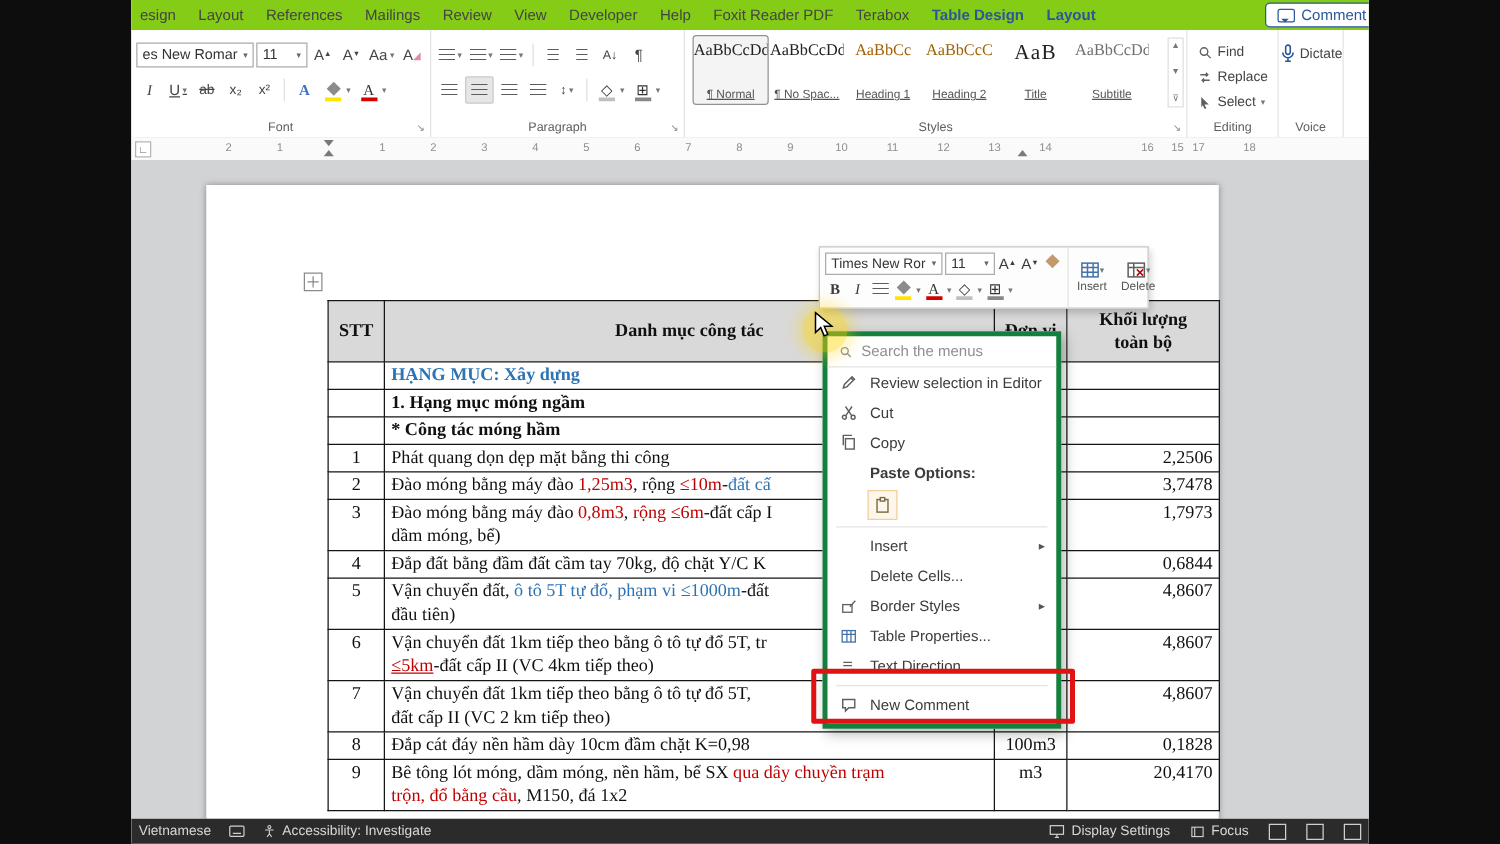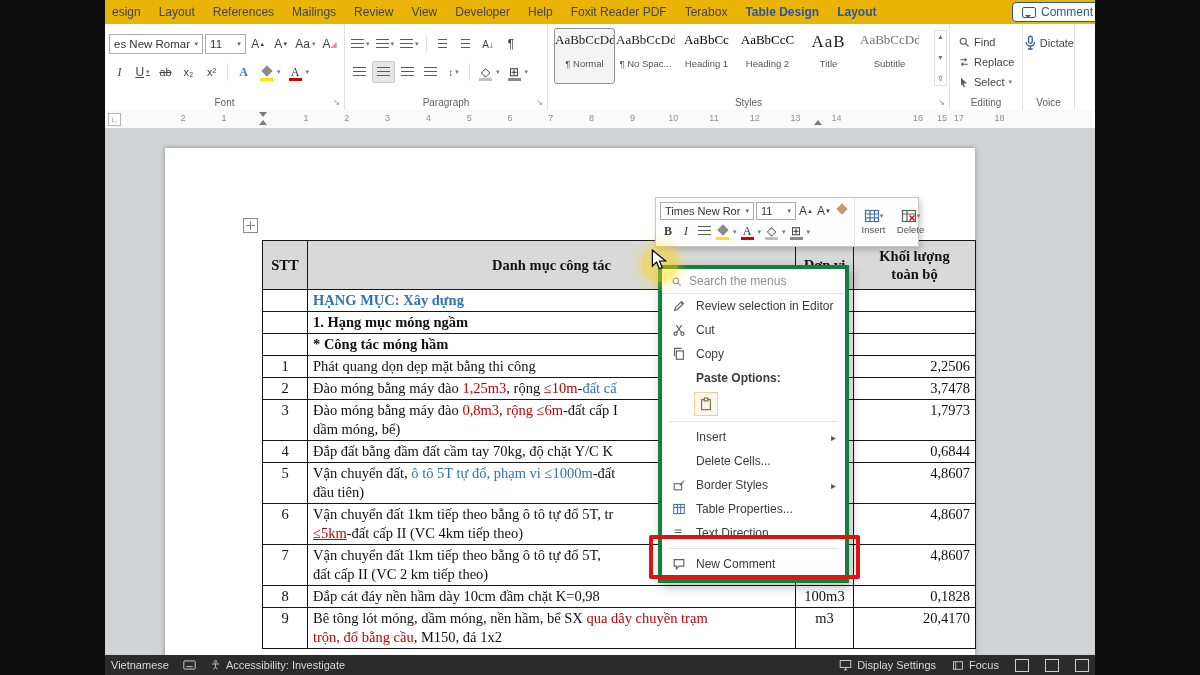--- a/index.html
+++ b/index.html
@@ -1,20 +1,20 @@
 <!DOCTYPE html>
 <html><head>
 <meta charset="utf-8">
 <style>
   html,body{margin:0;padding:0;background:#0d0d0d;font-family:"Liberation Sans",sans-serif;}
   .stage{position:relative;width:1200px;height:675px;overflow:hidden;background:#0d0d0d;}
   .app{position:absolute;left:105px;top:0;width:990px;height:675px;background:#fff;overflow:hidden;}
 
   
-  .tabs-row{position:absolute;left:0;top:0;width:100%;height:24px;background:#eab308;display:flex;align-items:center;padding-left:2px;box-sizing:border-box;}
+  .tabs-row{position:absolute;left:0;top:0;width:100%;height:24px;background:#84cc16;display:flex;align-items:center;padding-left:2px;box-sizing:border-box;}
   .tab{font-size:12px;color:#444;padding:4px 9px;white-space:nowrap;cursor:default;}
   .tab.ctx{color:#2b579a;font-weight:bold;}
   .comments-btn{position:absolute;right:-8px;top:2px;height:18px;display:flex;align-items:center;gap:5px;border:1px solid #2b579a;border-radius:4px;padding:0 9px;color:#2b579a;font-size:12px;background:#fff;}
   .bubble{width:12px;height:9px;border:1.4px solid #2b579a;border-radius:2px;position:relative;}
   .bubble::after{content:"";position:absolute;left:2px;bottom:-4px;border:3px solid transparent;border-top-color:#2b579a;}
 
   
   .ribbon{position:absolute;left:0;top:24px;width:100%;height:86px;background:#fff;border-bottom:1px solid #d4d4d4;}
   .group{position:absolute;top:0;height:86px;border-right:1px solid #e3e3e3;box-sizing:border-box;}
   .glabel{position:absolute;bottom:2px;left:0;right:0;text-align:center;font-size:10px;color:#605e5c;}
@@ -31,22 +31,22 @@
   .li8{width:9px;}
   .vsep{width:1px;height:18px;background:#e0e0e0;margin:0 3px;}
   .cbar{position:relative;width:17px;height:17px;display:inline-flex;align-items:center;justify-content:center;font-family:"Liberation Serif",serif;font-size:12px;color:#333;}
   .cbar::after{content:"";position:absolute;left:2px;right:2px;bottom:0;height:3px;background:var(--c,#888);}
   .nib{width:8px;height:8px;background:#8b8b8b;transform:rotate(45deg);margin-bottom:3px;}
 
   
   .stylecard{width:59px;height:54px;margin:5px 1px 0 1px;text-align:center;padding-top:3px;box-sizing:border-box;border-radius:2px;}
   .stylecard.selected{outline:1px solid #919191;background:#f4f4f4;}
   .sprev{height:24px;font-family:"Liberation Serif",serif;font-size:13px;color:#222;overflow:hidden;white-space:nowrap;}
-  .sname{font-size:9.5px;color:#555;margin-top:2px;white-space:nowrap;overflow:hidden;}
-  .sprev.h{color:#000000;} .sprev.t{font-size:17px;letter-spacing:1px;} .sprev.sub{color:#707070;}
+  .sname{font-size:9.5px;color:#555;margin-top:14px;white-space:nowrap;overflow:hidden;text-decoration:underline;}
+  .sprev.h{color:#a16207;} .sprev.t{font-size:17px;letter-spacing:1px;} .sprev.sub{color:#707070;}
   .gallery-scroll{position:absolute;right:2px;top:6px;width:13px;height:56px;border:1px solid #e0e0e0;display:flex;flex-direction:column;align-items:center;justify-content:space-between;font-size:7px;color:#777;padding:2px 0;box-sizing:border-box;}
 
   .edit-item{display:flex;align-items:center;gap:4px;font-size:11px;color:#444;height:20px;white-space:nowrap;}
   .dictate{display:flex;align-items:center;gap:2px;font-size:11px;color:#444;margin-top:8px;width:100%;justify-content:flex-end;}
 
   svg.ic{display:block;}
 
   
   .ruler{position:absolute;left:0;top:110px;width:100%;height:18px;background:#fafafa;border-bottom:1px solid #cfcfcf;}
   .rmark{position:absolute;top:3px;font-size:9px;color:#8f8f8f;transform:translateX(-50%);}

